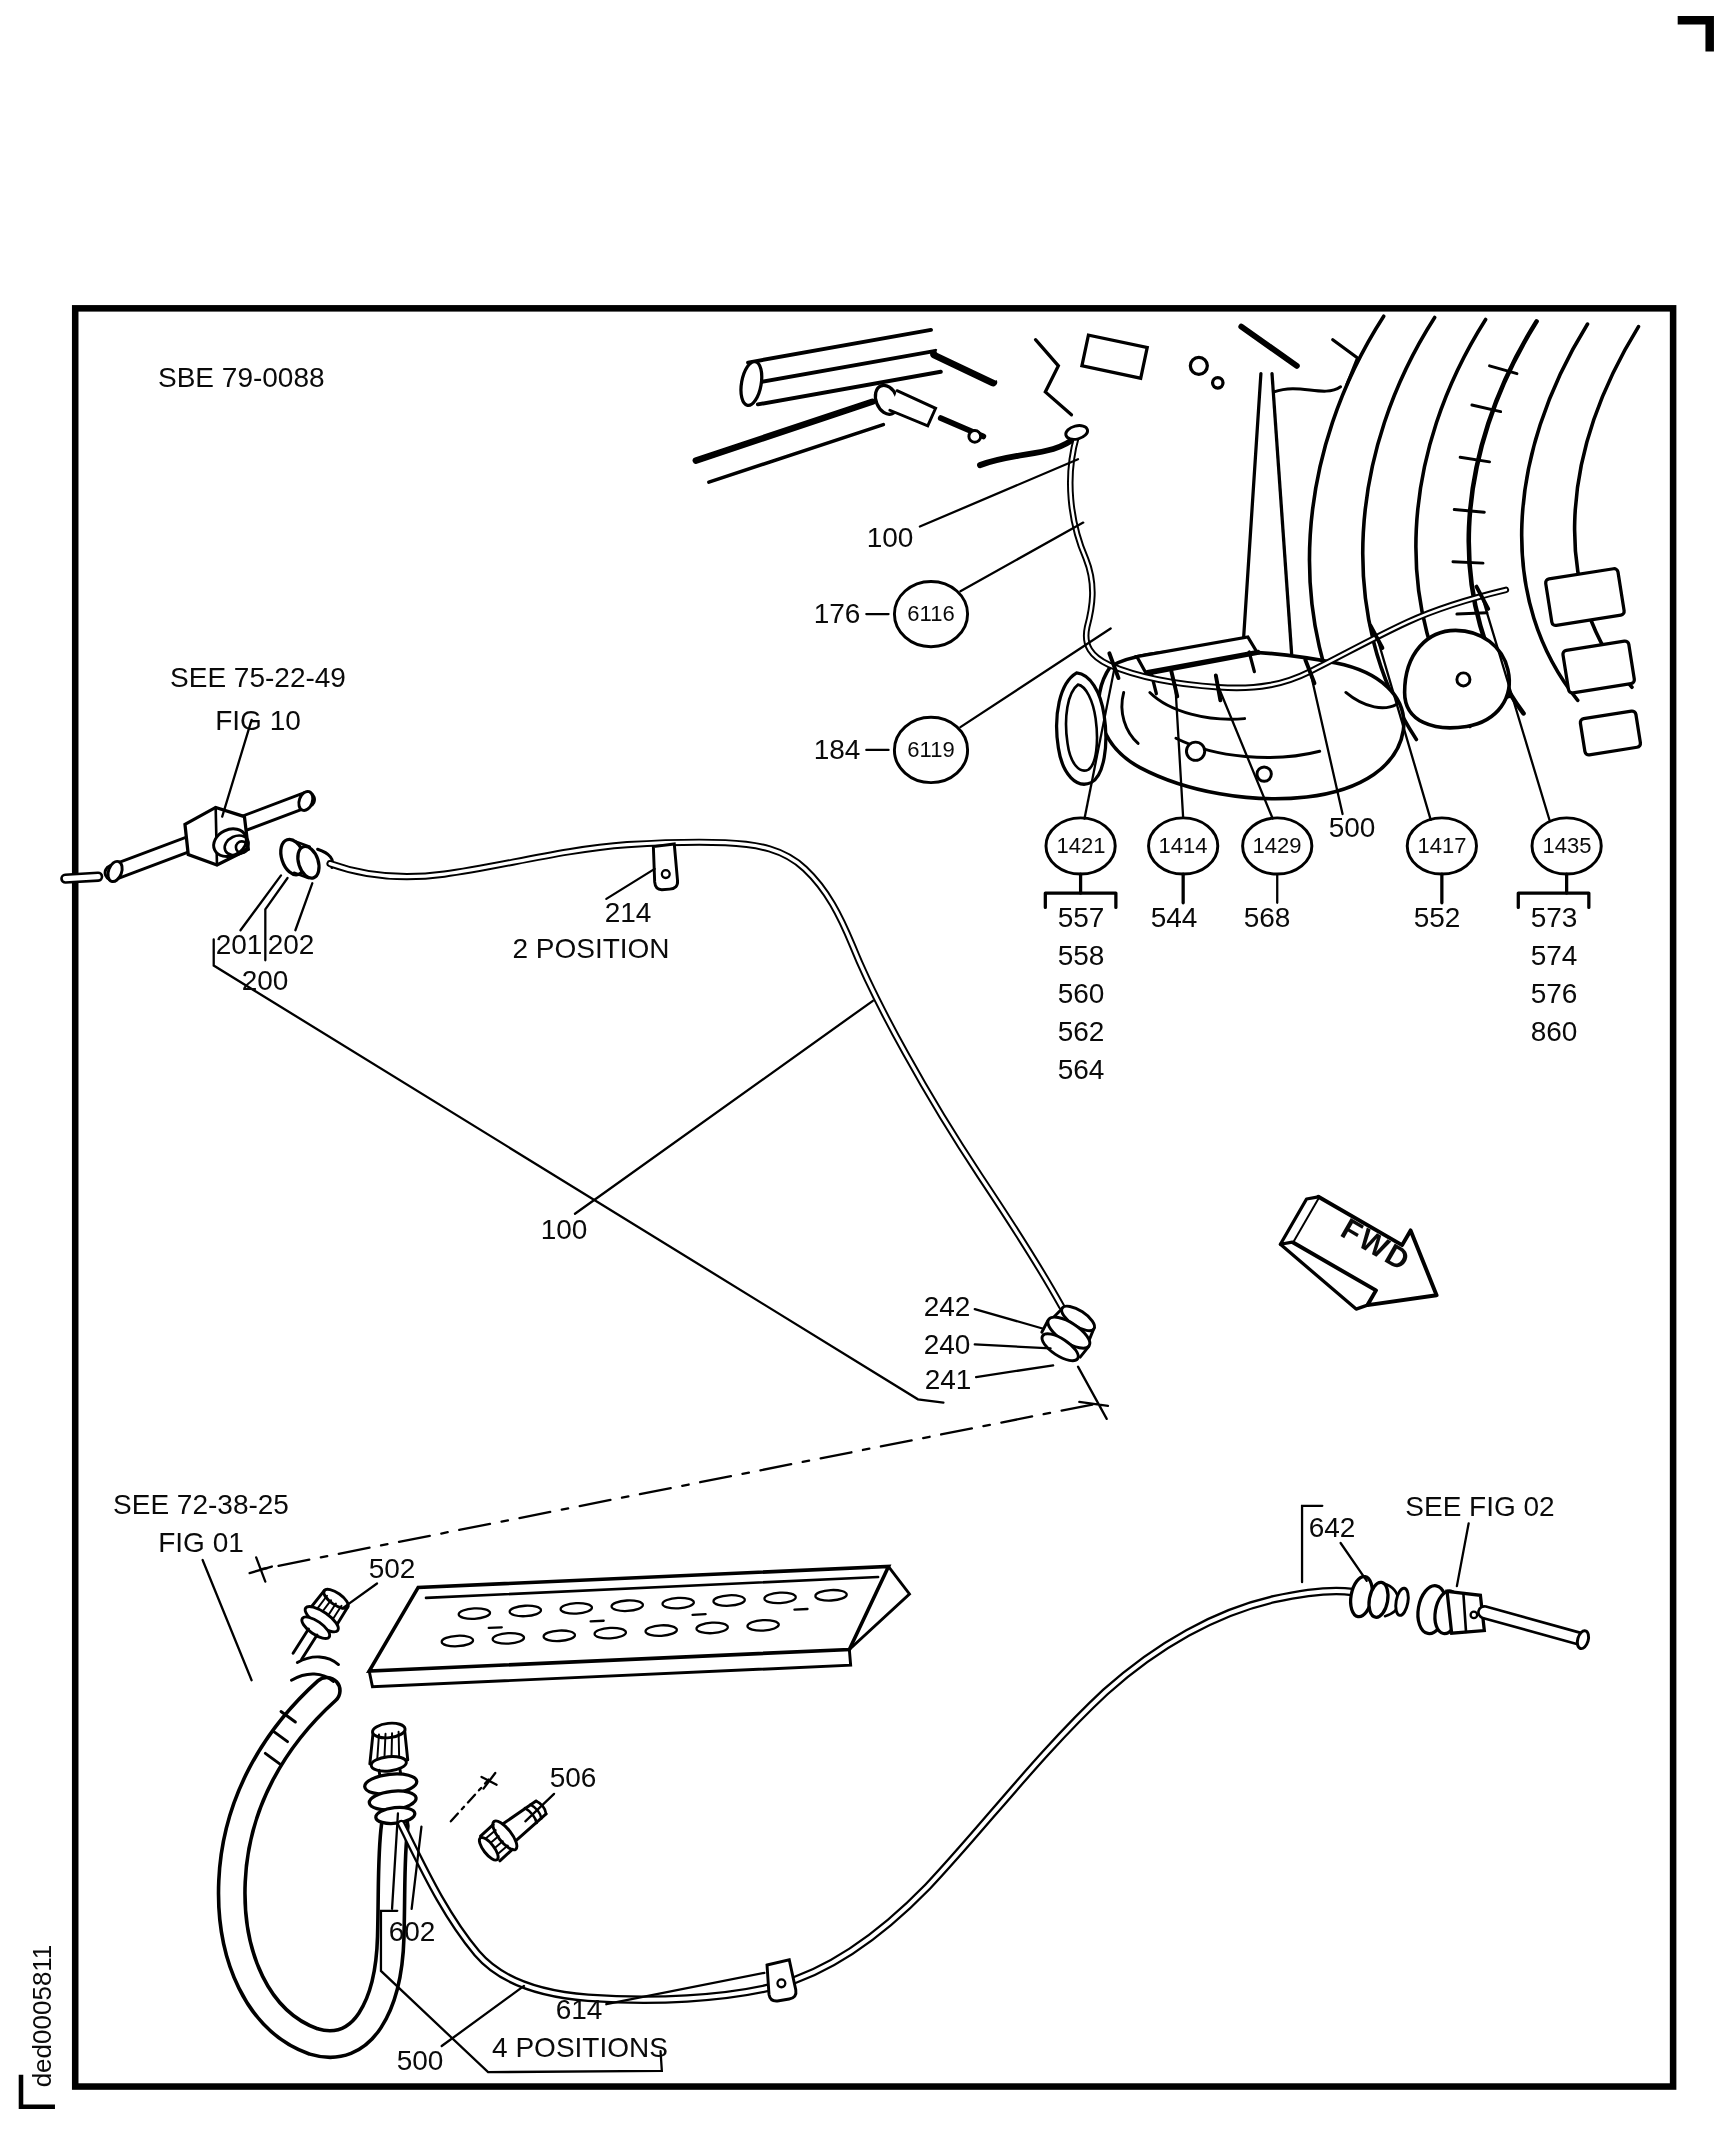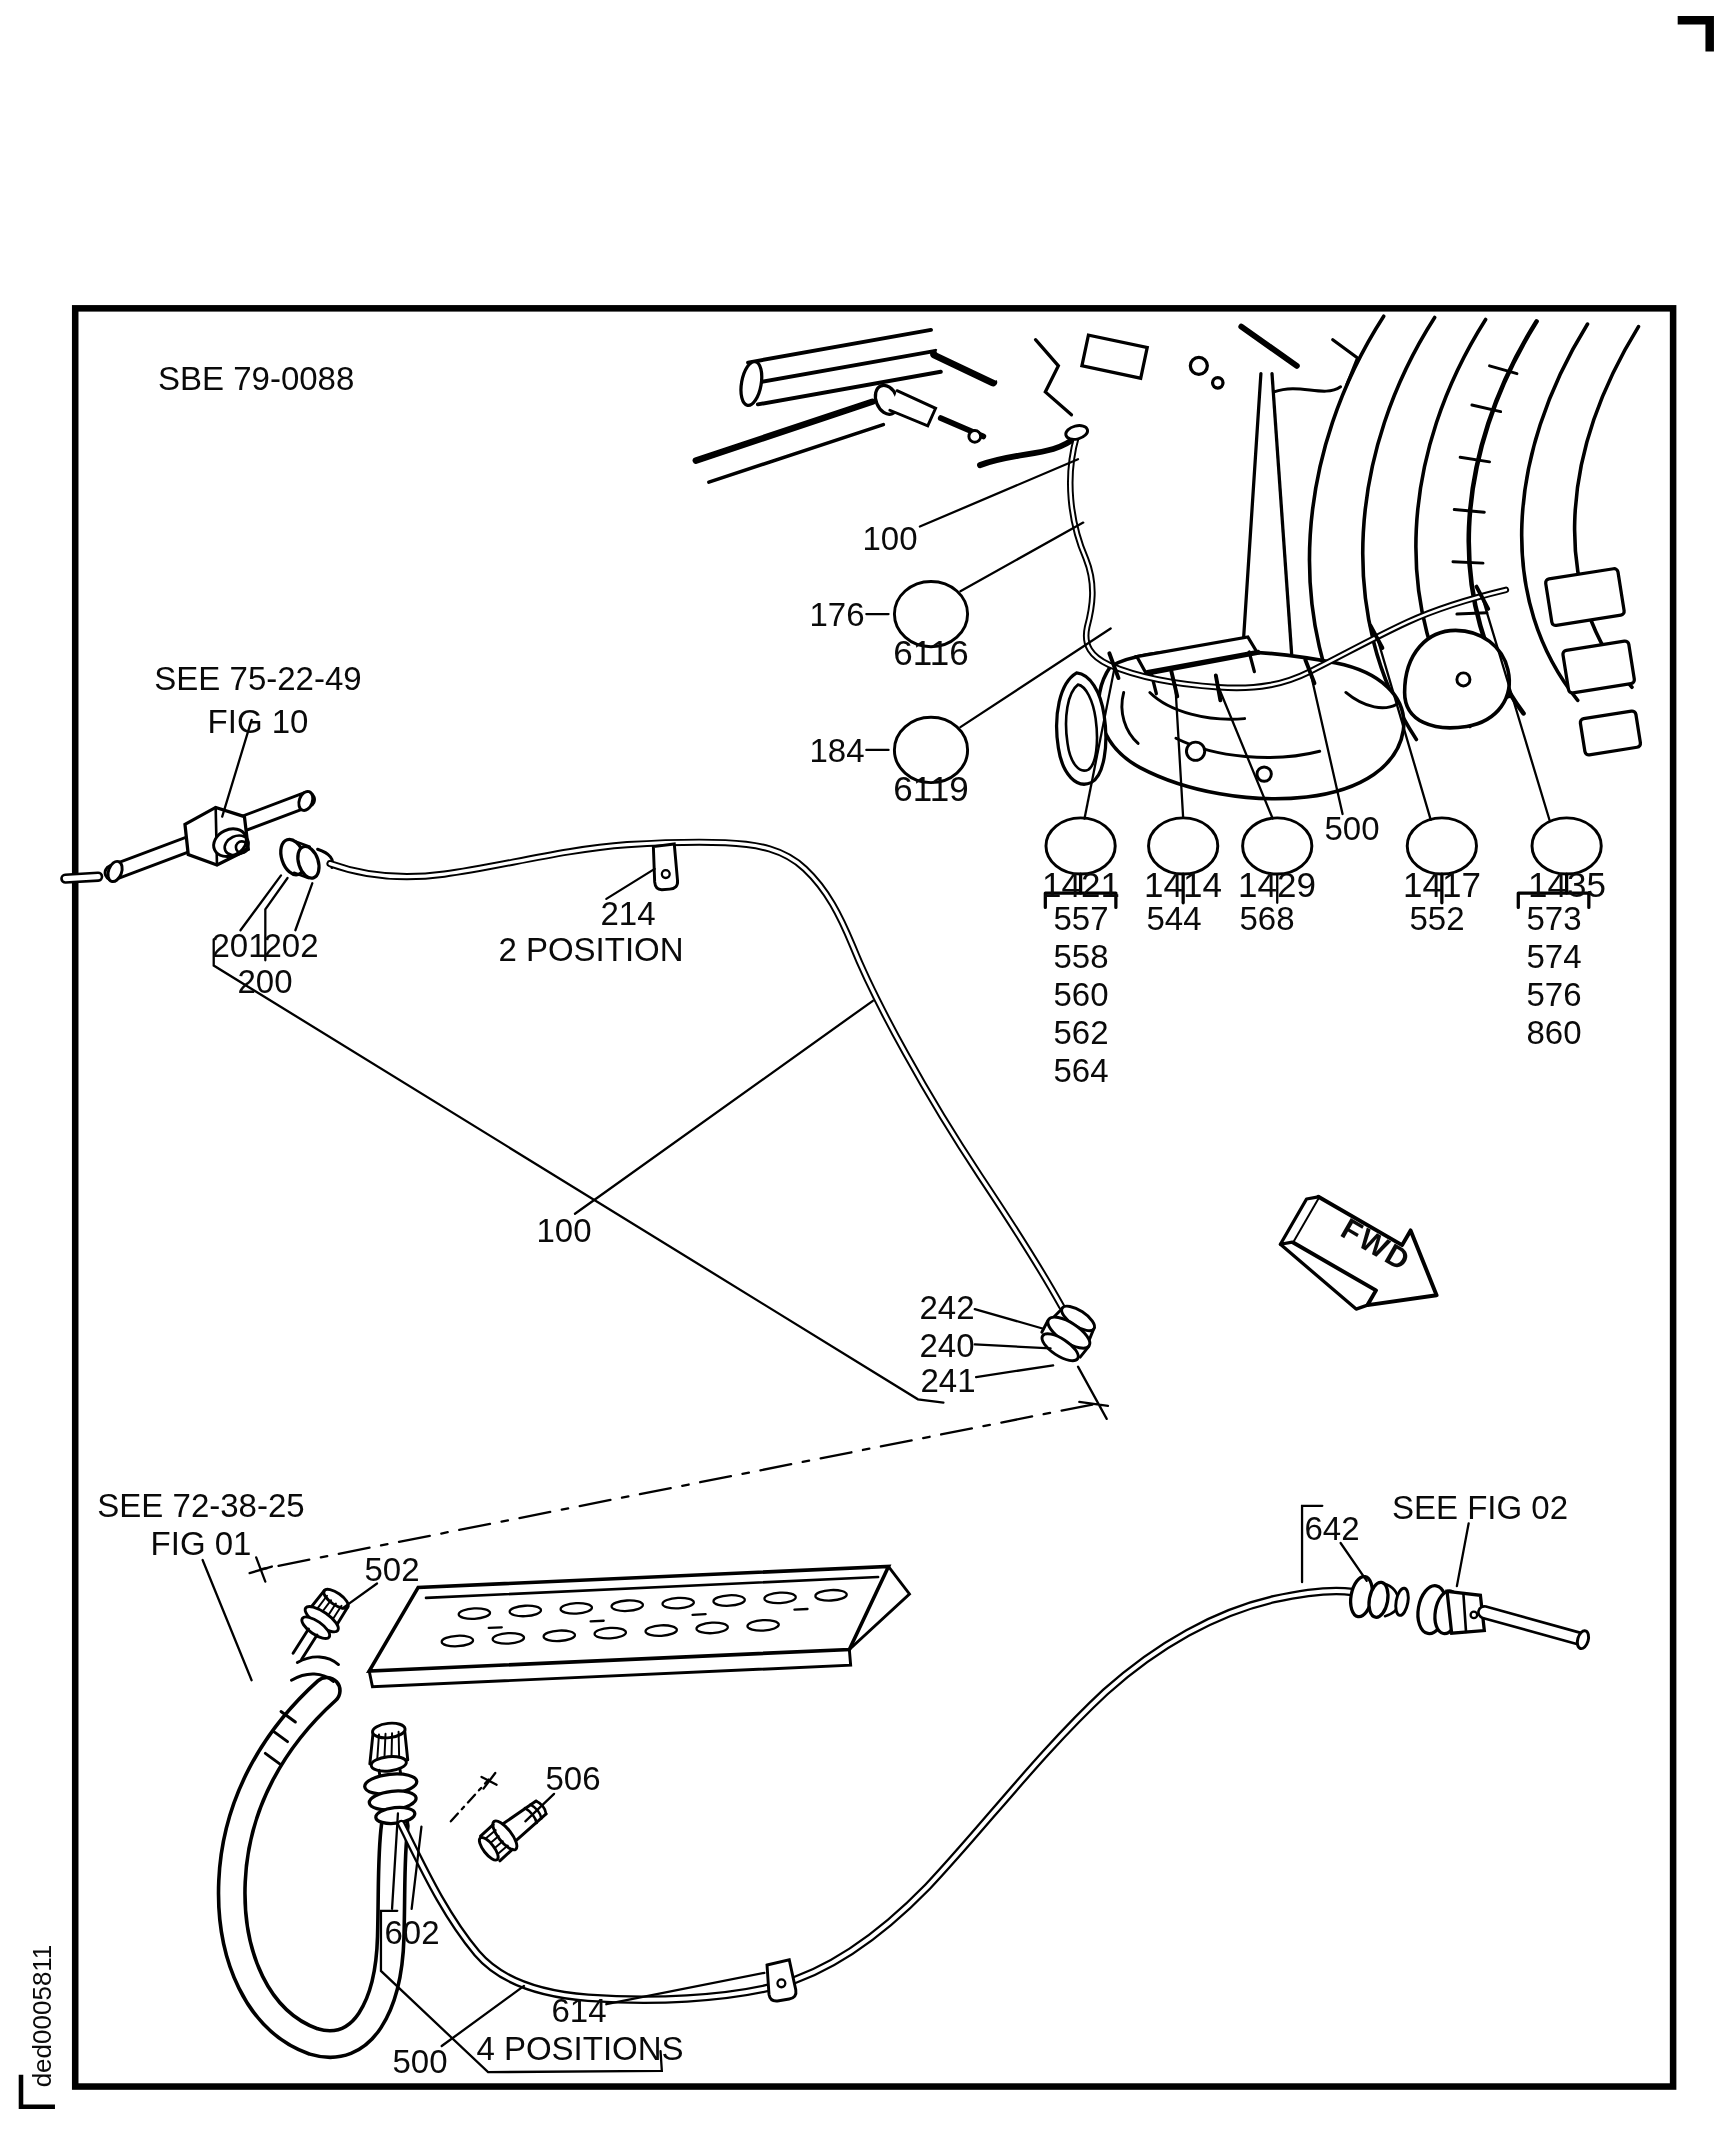--- a/index.html
+++ b/index.html
@@ -8,27 +8,27 @@
     width:1732px;height:2129px;
     background:#ffffff;
     font-family:"Liberation Sans",sans-serif;
     color:#0a0a0a;
     overflow:hidden;
   }
   svg.art{position:absolute;left:0;top:0;}
   .t{
     position:absolute;
     transform:translate(-50%,-50%);
-    font-size:33px;line-height:1;
+    font-size:28px;line-height:1;
     white-space:nowrap;
     color:#0a0a0a;
     z-index:5;
   }
   .t.left{transform:translate(0,-50%);}
-  .ct{font-size:35px;margin-top:38px;}              
+  .ct{font-size:22px;}              
   .fwd{
     font-size:30px;font-weight:700;letter-spacing:2px;
     transform:translate(-50%,-50%) rotate(30deg);
     z-index:6;
   }
   .vert{
     font-size:26px;
     transform:translate(-50%,-50%) rotate(-90deg);
   }
 </style>

